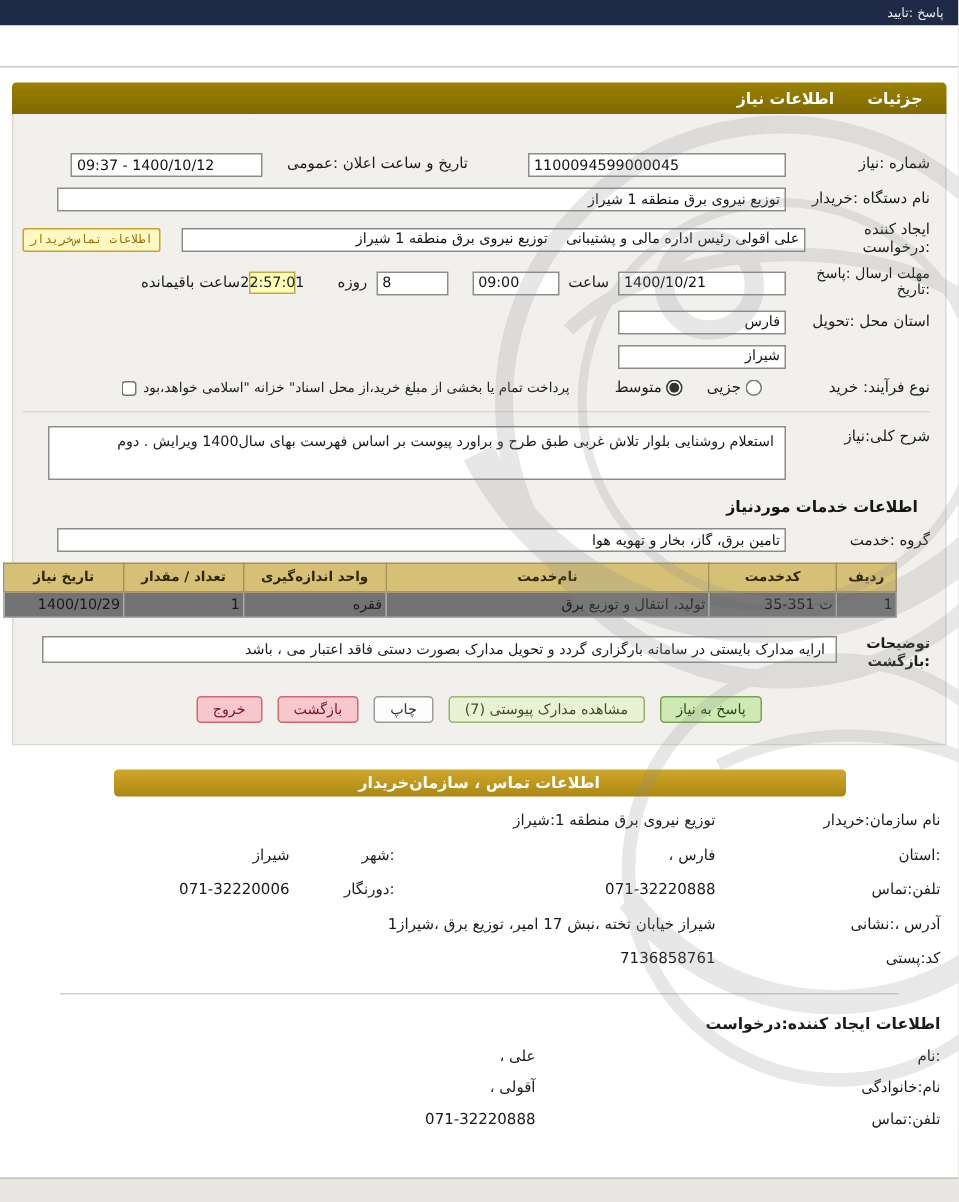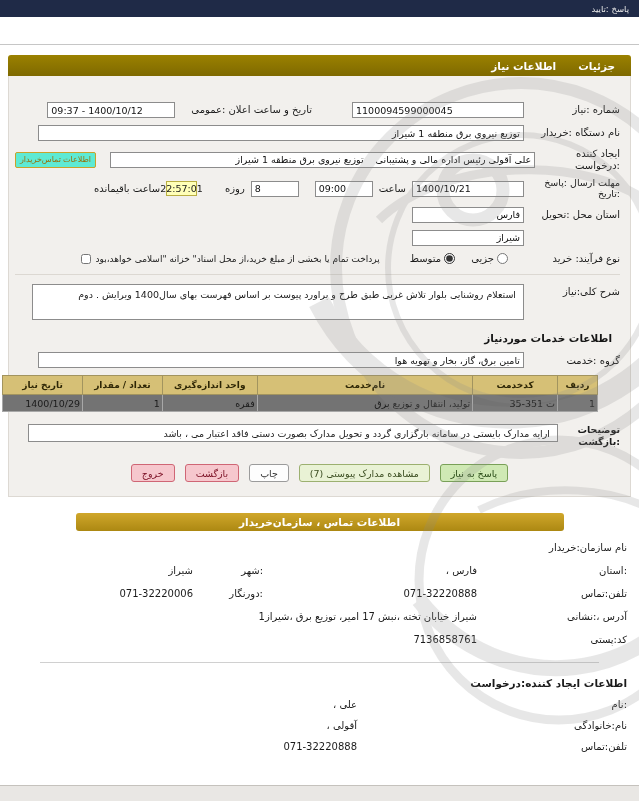--- a/index.html
+++ b/index.html
@@ -29,21 +29,21 @@
   .w58{width:58px;}.w48{width:48px;}
   .gap40{margin-right:40px;}.gap16{margin-right:16px;}.gap8{margin-right:8px;}
   .slabel{margin:0 6px;white-space:nowrap;}
   .timer{width:31px;height:15px;background:#ffffb8;border:1px solid #b9ae43;display:inline-flex;
          align-items:center;justify-content:center;font-size:9.5px;direction:ltr;margin-right:22px;}
   .ropt{display:inline-flex;align-items:center;gap:3px;margin-right:16px;cursor:pointer;}
   .ropt input{width:11px;height:11px;margin:0;accent-color:#333;}
   .chk{display:inline-flex;align-items:center;gap:5px;margin-right:30px;cursor:pointer;
        font-size:9px;color:#222;}
   .chk input{width:10px;height:10px;margin:0;}
-  .contact-btn{font-family:Liberation Serif, serif;font-size:8px;color:#96700a;background:#5eead4;
+  .contact-btn{font-family:Liberation Mono, monospace;font-size:8px;color:#96700a;background:#fef9c3;
        border:1px solid #c8a22a;border-radius:2px;height:16px;padding:0 4px;margin-right:14px;
        cursor:pointer;white-space:nowrap;}
   .descrow{align-items:flex-start;border-top:1px solid #dcd8d2;padding-top:9px;margin-top:10px;}
   .descbox{width:492px;min-height:36px;background:#fff;border:1px solid #8c8c8c;
            font-size:9.5px;line-height:15px;padding:2px 7px;text-align:right;}
   .sec-title{font-size:10.5px;font-weight:bold;margin:12px 12px 8px 0;color:#151515;}
   .svc-table{border-collapse:collapse;margin:4px 26px 0 0;width:596px;}
   .svc-table th{background:#d6c076;border:1px solid #a2945f;font-size:9px;font-weight:bold;
                 height:17px;padding:4px 2px;color:#2e2605;text-align:center;}
   .svc-table td{background:#737373;border:1px solid #a8a8a8;font-size:9.5px;height:17px;
@@ -229,20 +229,21 @@
     </div>
   </div>
 
   <div class="white-section">
     <div class="gold-bar">
       <span>اطلاعات تماس ، سازمان‌خریدار</span>
     </div>
 
     <div class="crow">
       <span class="clabel">نام سازمان:خریدار</span>
+      <span class="cval wide">توزیع نیروی برق منطقه 1:شیراز</span>
     </div>
     <div class="crow">
       <span class="clabel">:استان</span>
       <span class="cval">فارس ،</span>
       <span class="clabel2">:شهر</span>
       <span class="cval2">شیراز</span>
     </div>
     <div class="crow">
       <span class="clabel">تلفن:تماس</span>
       <span class="cval ltr">071-32220888</span>

